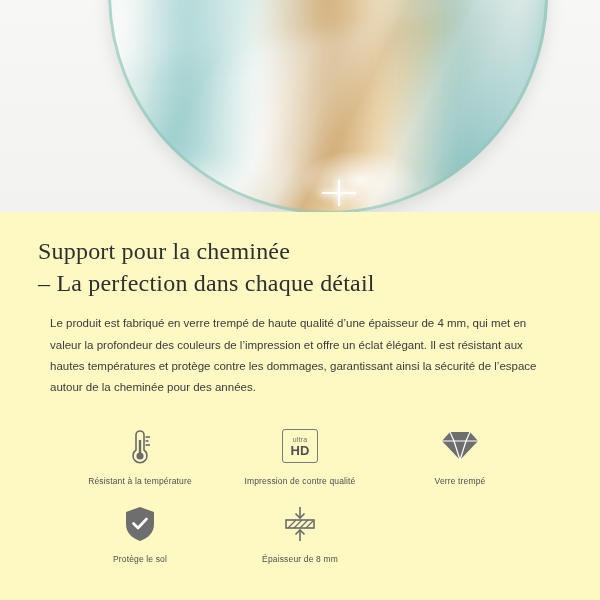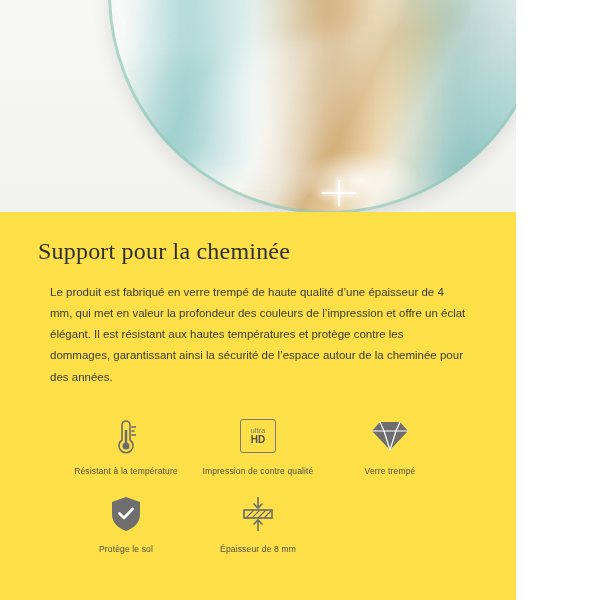--- a/index.html
+++ b/index.html
@@ -8,23 +8,23 @@
   }
   body {
     width: 600px;
     height: 600px;
     background: #ffffff;
     font-family: "Liberation Sans", sans-serif;
     overflow: hidden;
   }
   .page {
     position: relative;
-    width: 516px;
+    width: 600px;
     height: 600px;
-    background: #fde047;
+    background: #fef9c3;
     overflow: hidden;
   }
 
   
   .hero {
     position: relative;
     width: 600px;
     height: 212px;
     overflow: hidden;
     background: #f3f3f1;
@@ -214,21 +214,21 @@
     align-items: center;
     justify-content: center;
     line-height: 1;
   }
   .hd-box .u {
     font-size: 7px;
     color: #6b6b6b;
     letter-spacing: 0.2px;
   }
   .hd-box .hd {
-    font-size: 10px;
+    font-size: 13px;
     font-weight: bold;
     color: #4f4f4f;
     margin-top: 1px;
   }
 </style>
 </head>
 <body>
 
 <div class="page">
 
@@ -236,20 +236,21 @@
     <div class="hero-bg"></div>
     <div class="glass-round"></div>
     <div class="glass-edge"></div>
     <div class="glass-shine"></div>
     <div class="sparkle"></div>
   </div>
 
   <div class="content">
     <h1 class="headline">
       <span>Support pour la cheminée</span>
+      <span class="line2">– La perfection dans chaque détail</span>
     </h1>
 
     <p class="body-copy">Le produit est fabriqué en verre trempé de haute qualité d’une épaisseur de 4 mm, qui met en valeur la profondeur des couleurs de l’impression et offre un éclat élégant. Il est résistant aux hautes températures et protège contre les dommages, garantissant ainsi la sécurité de l’espace autour de la cheminée pour des années.</p>
 
     <div class="features">
 
       <div class="feature">
         <div class="feature-icon">
           <svg width="30" height="40" viewBox="0 0 30 40" fill="none" stroke="#6b6b6b" stroke-width="1.6">
             <path d="M15 5 a4 4 0 0 1 4 4 v15 a7 7 0 1 1 -8 0 V9 a4 4 0 0 1 4 -4 z"></path>

